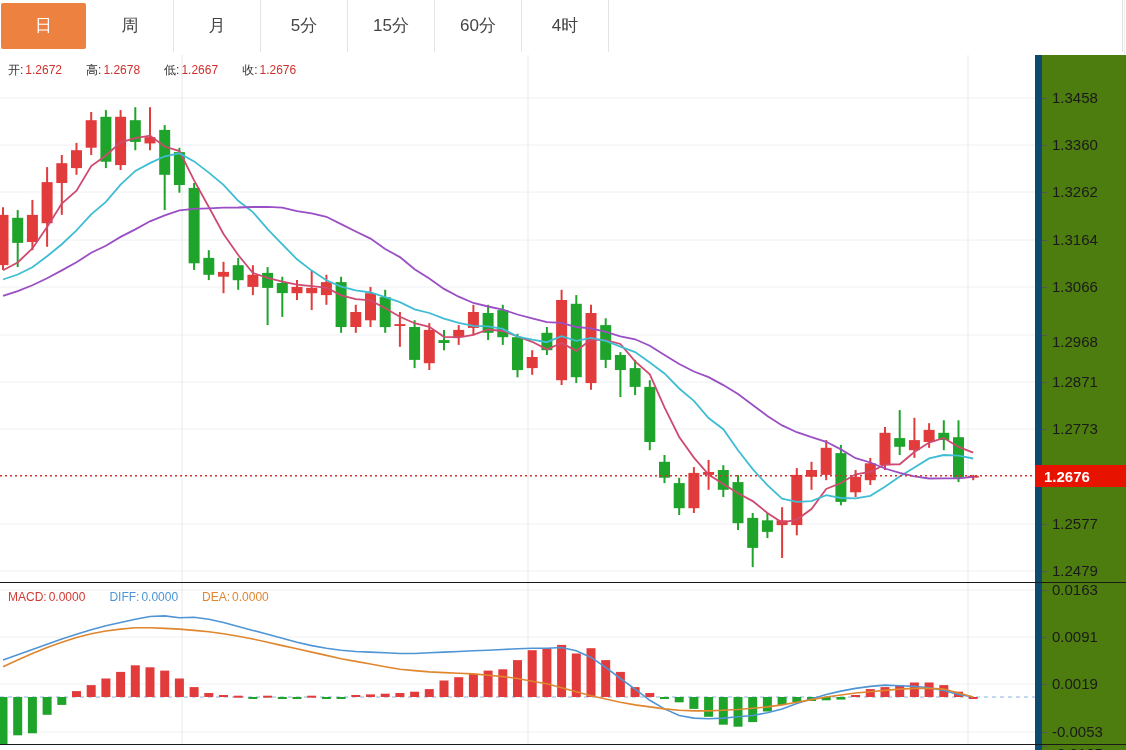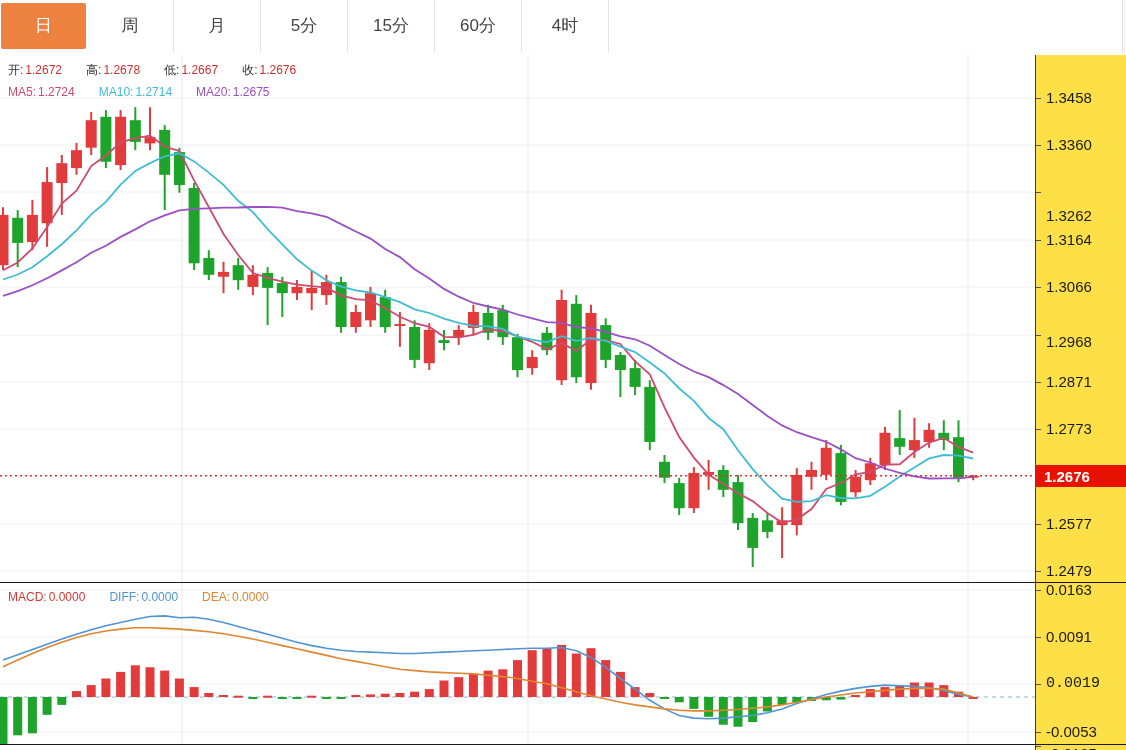--- a/index.html
+++ b/index.html
@@ -15,22 +15,22 @@
   
   .inforow{position:absolute;display:flex;font-size:12px;white-space:nowrap;z-index:5;}
   .inforow .qitem{margin-right:24px;}
   .inforow .qitem .lbl{margin-right:2px;}
   
   #priceSvg{position:absolute;left:0;top:55px;}
   #macdSvg{position:absolute;left:0;top:583px;}
   
   .sep{position:absolute;left:0;width:1126px;height:1px;background:#1a1a1a;z-index:6;}
   
-  .y-axis{position:absolute;left:1035px;top:55px;width:91px;height:695px;background:#fde047;
-          border-left:1px solid #0c4a6e;box-sizing:border-box;z-index:4;}
+  .y-axis{position:absolute;left:1035px;top:55px;width:91px;height:695px;background:#4d7c0f;
+          border-left:7px solid #0c4a6e;box-sizing:border-box;z-index:4;}
   .tick-label{position:absolute;left:10px;font-size:15px;color:#1a1a1a;}
   .tick-dash{position:absolute;left:0;width:5px;height:1px;background:#555;}
   .price-badge{position:absolute;left:1035px;top:465px;width:91px;height:22px;background:#e81200;
           color:#fff;font-size:15px;font-weight:bold;display:flex;align-items:center;
           padding-left:9px;box-sizing:border-box;z-index:7;}
   .right-edge{position:absolute;left:1124px;top:0;width:1px;height:750px;background:#eee;}
 </style>
 </head>
 <body>
 <div id="app">
@@ -46,25 +46,20 @@
     </div>
 <div class="top-divider" style="left:1122px"></div>
 
 <div class="inforow" style="left:8px;top:62px;">
       <span class="qitem"><span class="lbl" style="color: rgb(51, 51, 51);">开:</span><span style="color: rgb(208, 48, 44);">1.2672</span></span>
       <span class="qitem"><span class="lbl" style="color: rgb(51, 51, 51);">高:</span><span style="color: rgb(208, 48, 44);">1.2678</span></span>
       <span class="qitem"><span class="lbl" style="color: rgb(51, 51, 51);">低:</span><span style="color: rgb(208, 48, 44);">1.2667</span></span>
       <span class="qitem"><span class="lbl" style="color: rgb(51, 51, 51);">收:</span><span style="color: rgb(208, 48, 44);">1.2676</span></span>
     </div>
 
-<div class="inforow" style="left:8px;top:85px;">
-      <span class="qitem"><span class="lbl" style="color: rgb(207, 74, 112);">MA5:</span><span style="color: rgb(207, 74, 112);">1.2724</span></span>
-      <span class="qitem"><span class="lbl" style="color: rgb(63, 189, 212);">MA10:</span><span style="color: rgb(63, 189, 212);">1.2714</span></span>
-      <span class="qitem"><span class="lbl" style="color: rgb(155, 79, 196);">MA20:</span><span style="color: rgb(155, 79, 196);">1.2675</span></span>
-    </div>
 
 <div class="inforow" style="left:8px;top:590px;">
       <span class="qitem"><span class="lbl" style="color: rgb(208, 58, 52);">MACD:</span><span style="color: rgb(208, 58, 52);">0.0000</span></span>
       <span class="qitem"><span class="lbl" style="color: rgb(79, 149, 213);">DIFF:</span><span style="color: rgb(79, 149, 213);">0.0000</span></span>
       <span class="qitem"><span class="lbl" style="color: rgb(224, 134, 47);">DEA:</span><span style="color: rgb(224, 134, 47);">0.0000</span></span>
     </div>
 
 <svg id="priceSvg" width="1035" height="527">
       <line x1="0" y1="43" x2="1035" y2="43" stroke="#edf0f2" stroke-width="1"></line>
       <line x1="0" y1="90" x2="1035" y2="90" stroke="#edf0f2" stroke-width="1"></line>
@@ -305,41 +300,41 @@
 
 <div class="sep" style="top:582px"></div>
 <div class="sep" style="top:744px"></div>
 
 <div class="y-axis">
       <div class="tick-dash" style="top: 43px;"></div>
       <div class="tick-label" style="top: 34px;">1.3458</div>
       <div class="tick-dash" style="top: 90px;"></div>
       <div class="tick-label" style="top: 81px;">1.3360</div>
       <div class="tick-dash" style="top: 137px;"></div>
-      <div class="tick-label" style="top: 128px; margin-top: 24px;">1.3262</div>
+      <div class="tick-label" style="top: 128px;">1.3262</div>
       <div class="tick-dash" style="top: 185px;"></div>
       <div class="tick-label" style="top: 176px;">1.3164</div>
       <div class="tick-dash" style="top: 232px;"></div>
       <div class="tick-label" style="top: 223px;">1.3066</div>
       <div class="tick-dash" style="top: 280px;"></div>
       <div class="tick-label" style="top: 278px;">1.2968</div>
       <div class="tick-dash" style="top: 327px;"></div>
       <div class="tick-label" style="top: 318px;">1.2871</div>
       <div class="tick-dash" style="top: 374px;"></div>
       <div class="tick-label" style="top: 365px;">1.2773</div>
       <div class="tick-dash" style="top: 469px;"></div>
       <div class="tick-label" style="top: 460px;">1.2577</div>
       <div class="tick-dash" style="top: 516px;"></div>
       <div class="tick-label" style="top: 507px;">1.2479</div>
       <div class="tick-dash" style="top: 535px;"></div>
       <div class="tick-label" style="top: 526px;">0.0163</div>
       <div class="tick-dash" style="top: 582px;"></div>
       <div class="tick-label" style="top: 573px;">0.0091</div>
       <div class="tick-dash" style="top: 629px;"></div>
-      <div class="tick-label" style="top: 620px; font-family: Liberation Mono, monospace;">0.0019</div>
+      <div class="tick-label" style="top: 620px;">0.0019</div>
       <div class="tick-dash" style="top: 677px;"></div>
       <div class="tick-label" style="top: 668px;">-0.0053</div>
       <div class="tick-dash" style="top: 691px;"></div>
       <div class="tick-label" style="top: 690px;">-0.0125</div>
     </div>
 
 <div class="price-badge">1.2676</div>
 
 <div class="right-edge"></div>
 

